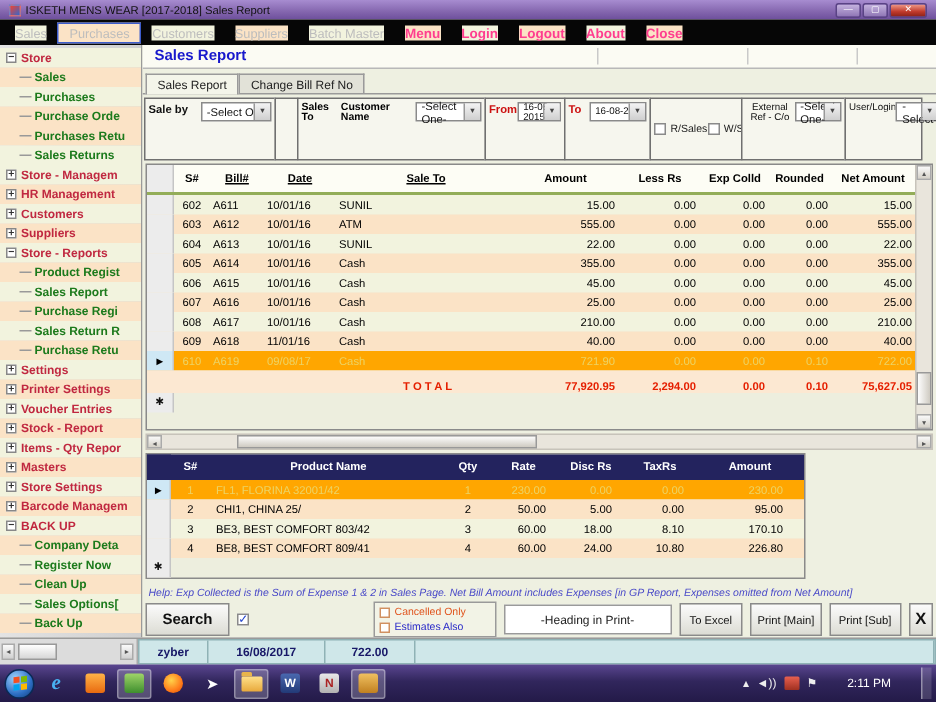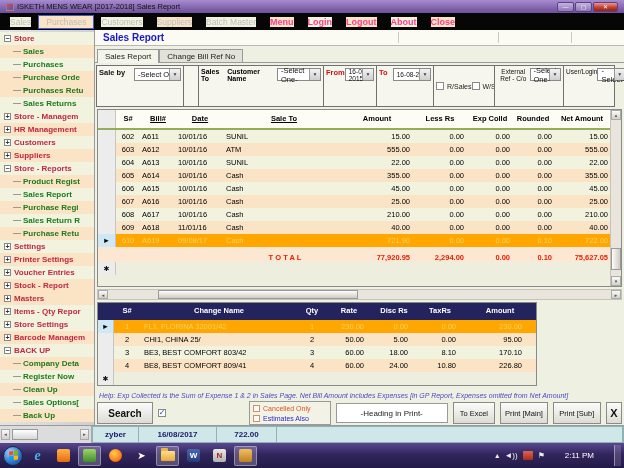--- a/index.html
+++ b/index.html
@@ -331,30 +331,30 @@
           <span class="expbox">+</span>
           <span class="label">Voucher Entries</span>
         </div>
 
         <div class="titem r-odd lvl-1 parent">
 
           <span class="expbox">+</span>
           <span class="label">Stock - Report</span>
         </div>
 
+        <div class="titem r-even lvl-1 parent">
+
+          <span class="expbox">+</span>
+          <span class="label">Items - Qty Repor</span>
+        </div>
+
         <div class="titem r-odd lvl-1 parent">
 
           <span class="expbox">+</span>
           <span class="label">Masters</span>
-        </div>
-
-        <div class="titem r-even lvl-1 parent">
-
-          <span class="expbox">+</span>
-          <span class="label">Items - Qty Repor</span>
         </div>
 
         <div class="titem r-even lvl-1 parent">
 
           <span class="expbox">+</span>
           <span class="label">Store Settings</span>
         </div>
 
         <div class="titem r-odd lvl-1 parent">
 
@@ -632,21 +632,21 @@
         <div class="hscroll">
           <div class="arr left">◄</div>
           <div class="thumb"></div>
           <div class="arr right">►</div>
         </div>
 
         <div class="stable">
           <div class="shead">
             <span class="d0"></span>
             <span class="d1">S#</span>
-            <span class="d2">Change Name</span>
+            <span class="d2">Product Name</span>
             <span class="d3">Qty</span>
             <span class="d4">Rate</span>
             <span class="d5" style="white-space:normal">Disc Rs</span>
             <span class="d6">TaxRs</span>
             <span class="d7">Amount</span>
           </div>
           <div>
 
               <div class="srow r-even selected">
                 <span class="d0 marker">►</span>

